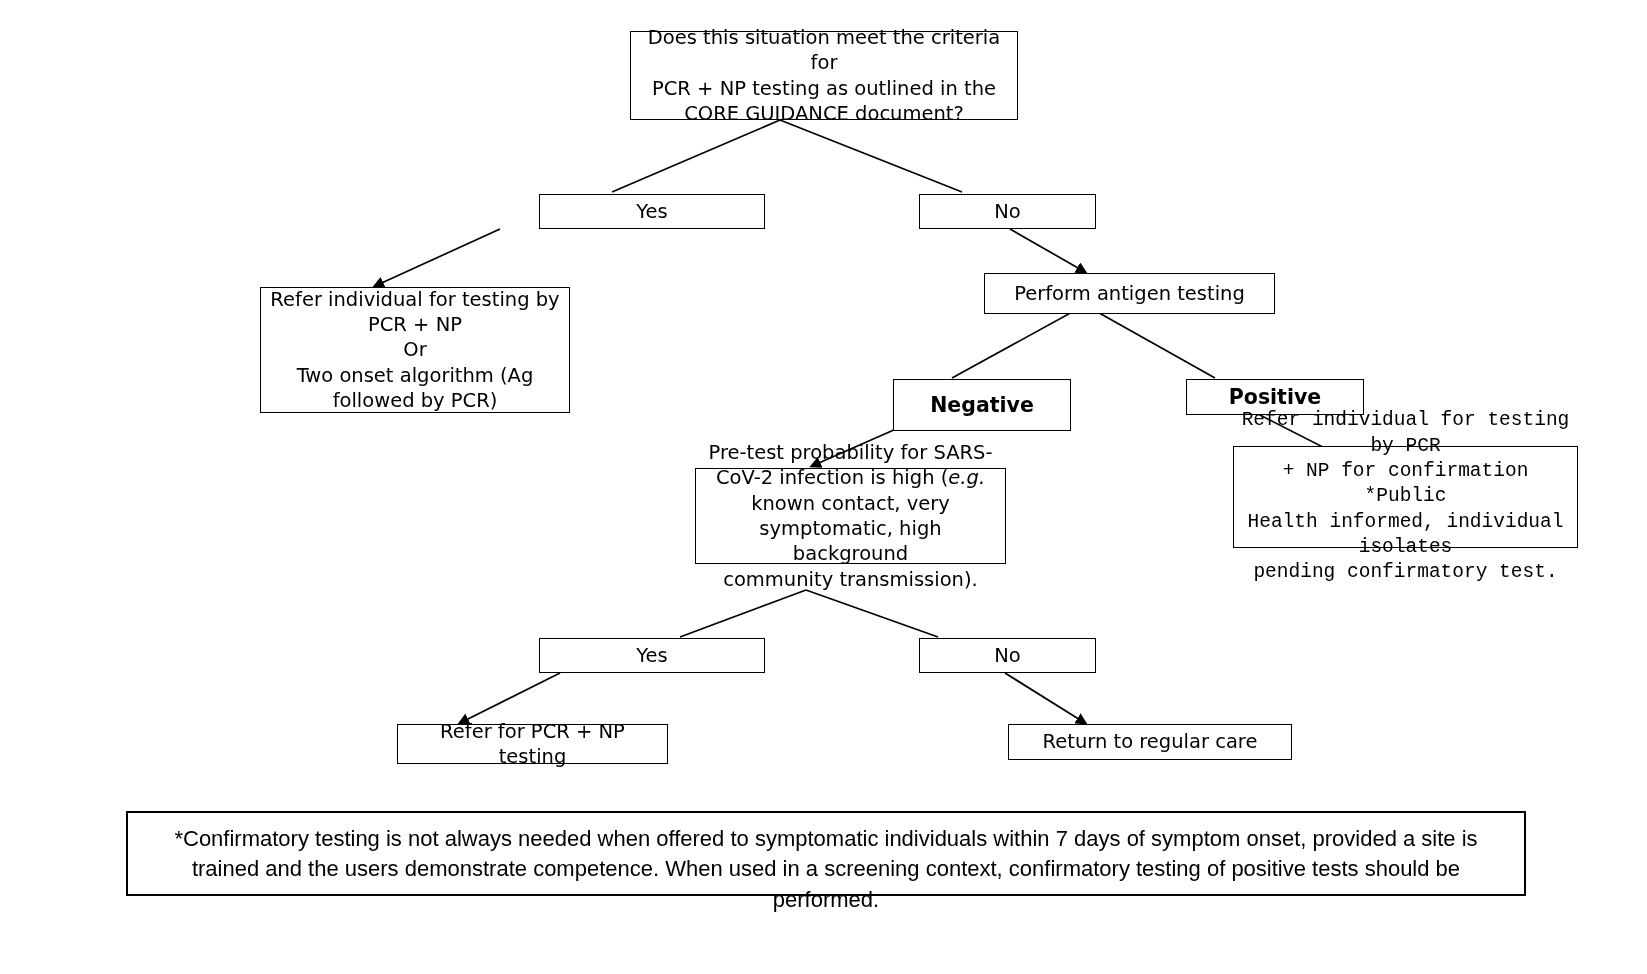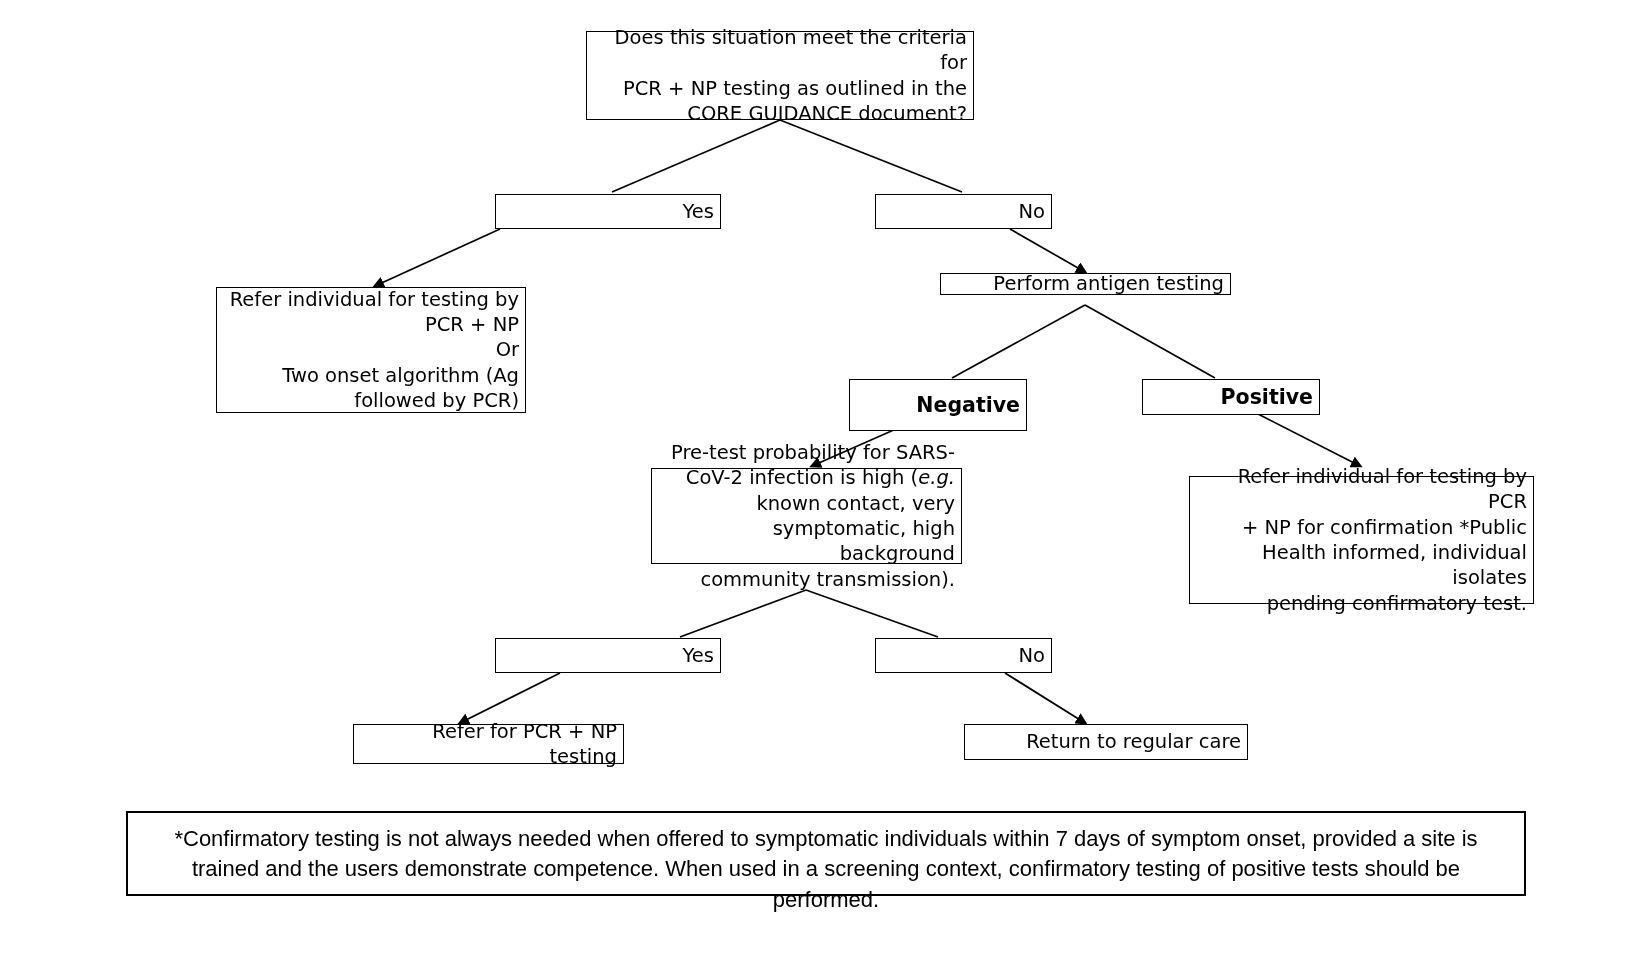--- a/index.html
+++ b/index.html
@@ -24,26 +24,27 @@
     pointer-events: none;
   }
   .node {
     position: absolute;
     box-sizing: border-box;
     border: 1.6px solid #000000;
     background: #ffffff;
     display: flex;
     align-items: center;
     justify-content: center;
-    text-align: right;
+    text-align: center;
     color: #000000;
     font-size: 19.5px;
     line-height: 1.30;
     padding: 6px 6px;
     z-index: 2;
+    margin-left: 44px;
   }
   .node .txt {
     display: block;
     width: 100%;
     white-space: pre-line;
   }
   .node.bold {
     font-weight: bold;
     font-size: 20.5px;
   }
@@ -126,41 +127,41 @@
   </div>
 
   <div class="node" style="left:216px; top:287px; width:310px; height:126px;">
     <span class="txt">Refer individual  for testing by
 PCR + NP
 Or
 Two onset algorithm  (Ag
 followed by PCR)</span>
   </div>
 
-  <div class="node" style="left:940px; top:273px; width:291px; height:22px;">
+  <div class="node" style="left:940px; top:273px; width:291px; height:41px;">
     <span class="txt">Perform antigen  testing</span>
   </div>
 
   <div class="node bold" style="left:849px; top:379px; width:178px; height:52px;">
     <span class="txt">Negative</span>
   </div>
 
   <div class="node bold" style="left:1142px; top:379px; width:178px; height:36px;">
     <span class="txt">Positive</span>
   </div>
 
   <div class="node" style="left:651px; top:468px; width:311px; height:96px;">
     <span class="txt"><span>Pre-test probability  for SARS-
 CoV-2 infection is high  (</span><em class="ital">e.g.</em><span>
 known contact, very
 symptomatic, high  background
 community transmission).</span></span>
   </div>
 
-  <div class="node" style="left:1189px; top:476px; width:345px; height:128px;">
+  <div class="node" style="left:1189px; top:446px; width:345px; height:102px;font-family:Liberation Mono, monospace;">
     <span class="txt">Refer individual  for testing by PCR
 + NP for confirmation *Public
 Health informed, individual  isolates
 pending confirmatory test.</span>
   </div>
 
   <div class="node" style="left:495px; top:638px; width:226px; height:35px;">
     <span class="txt">Yes</span>
   </div>
 

